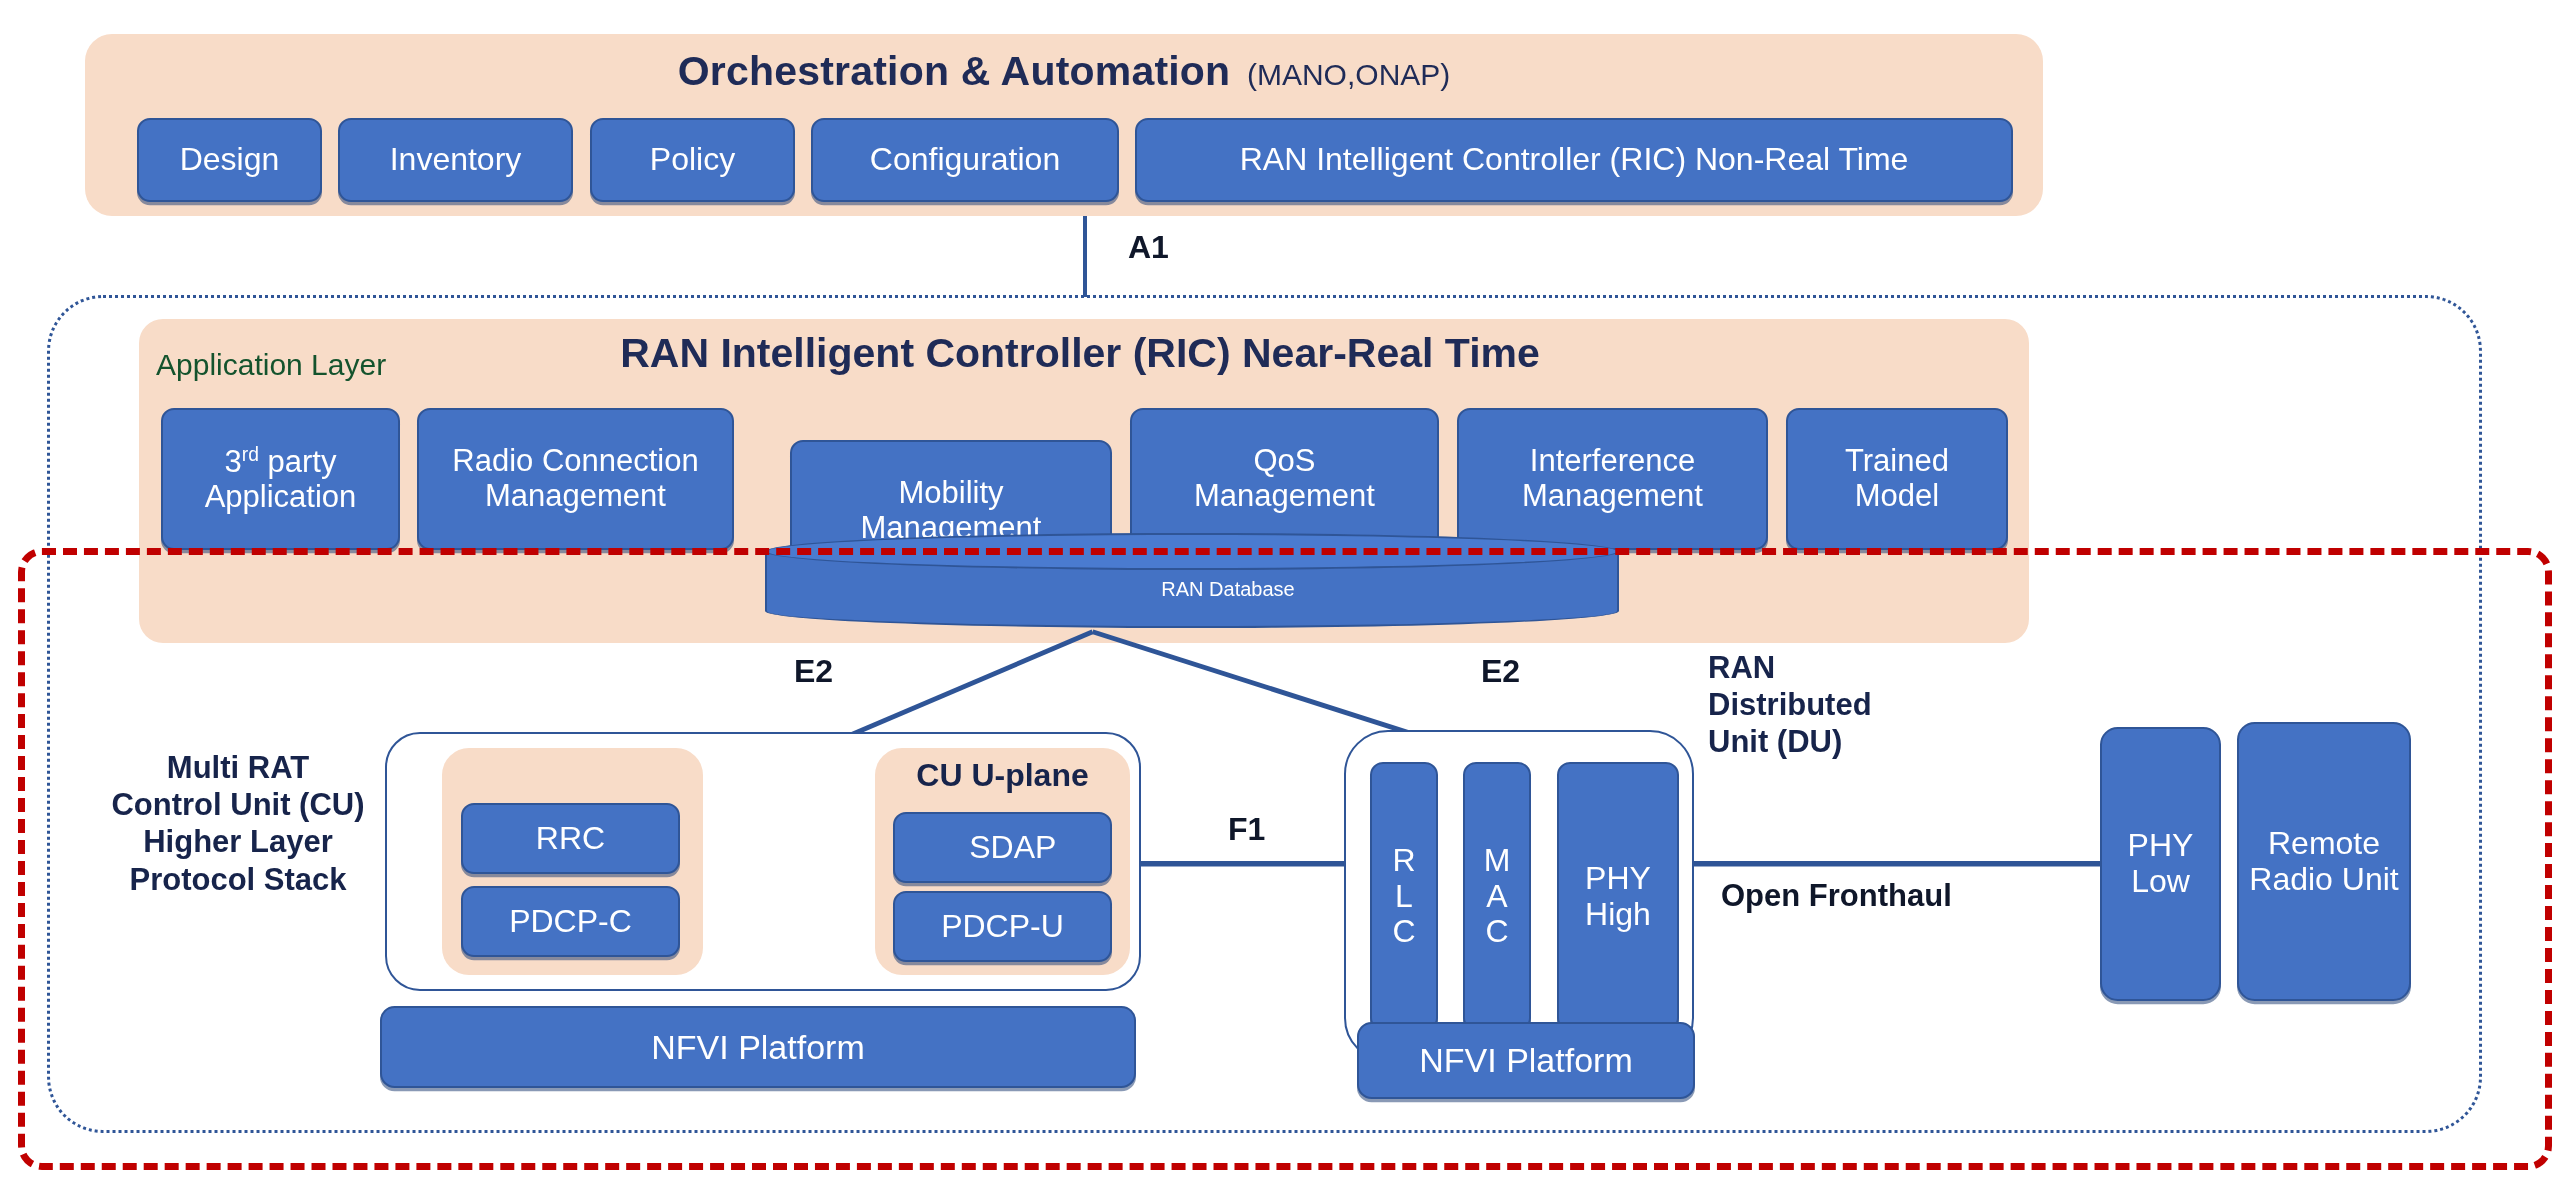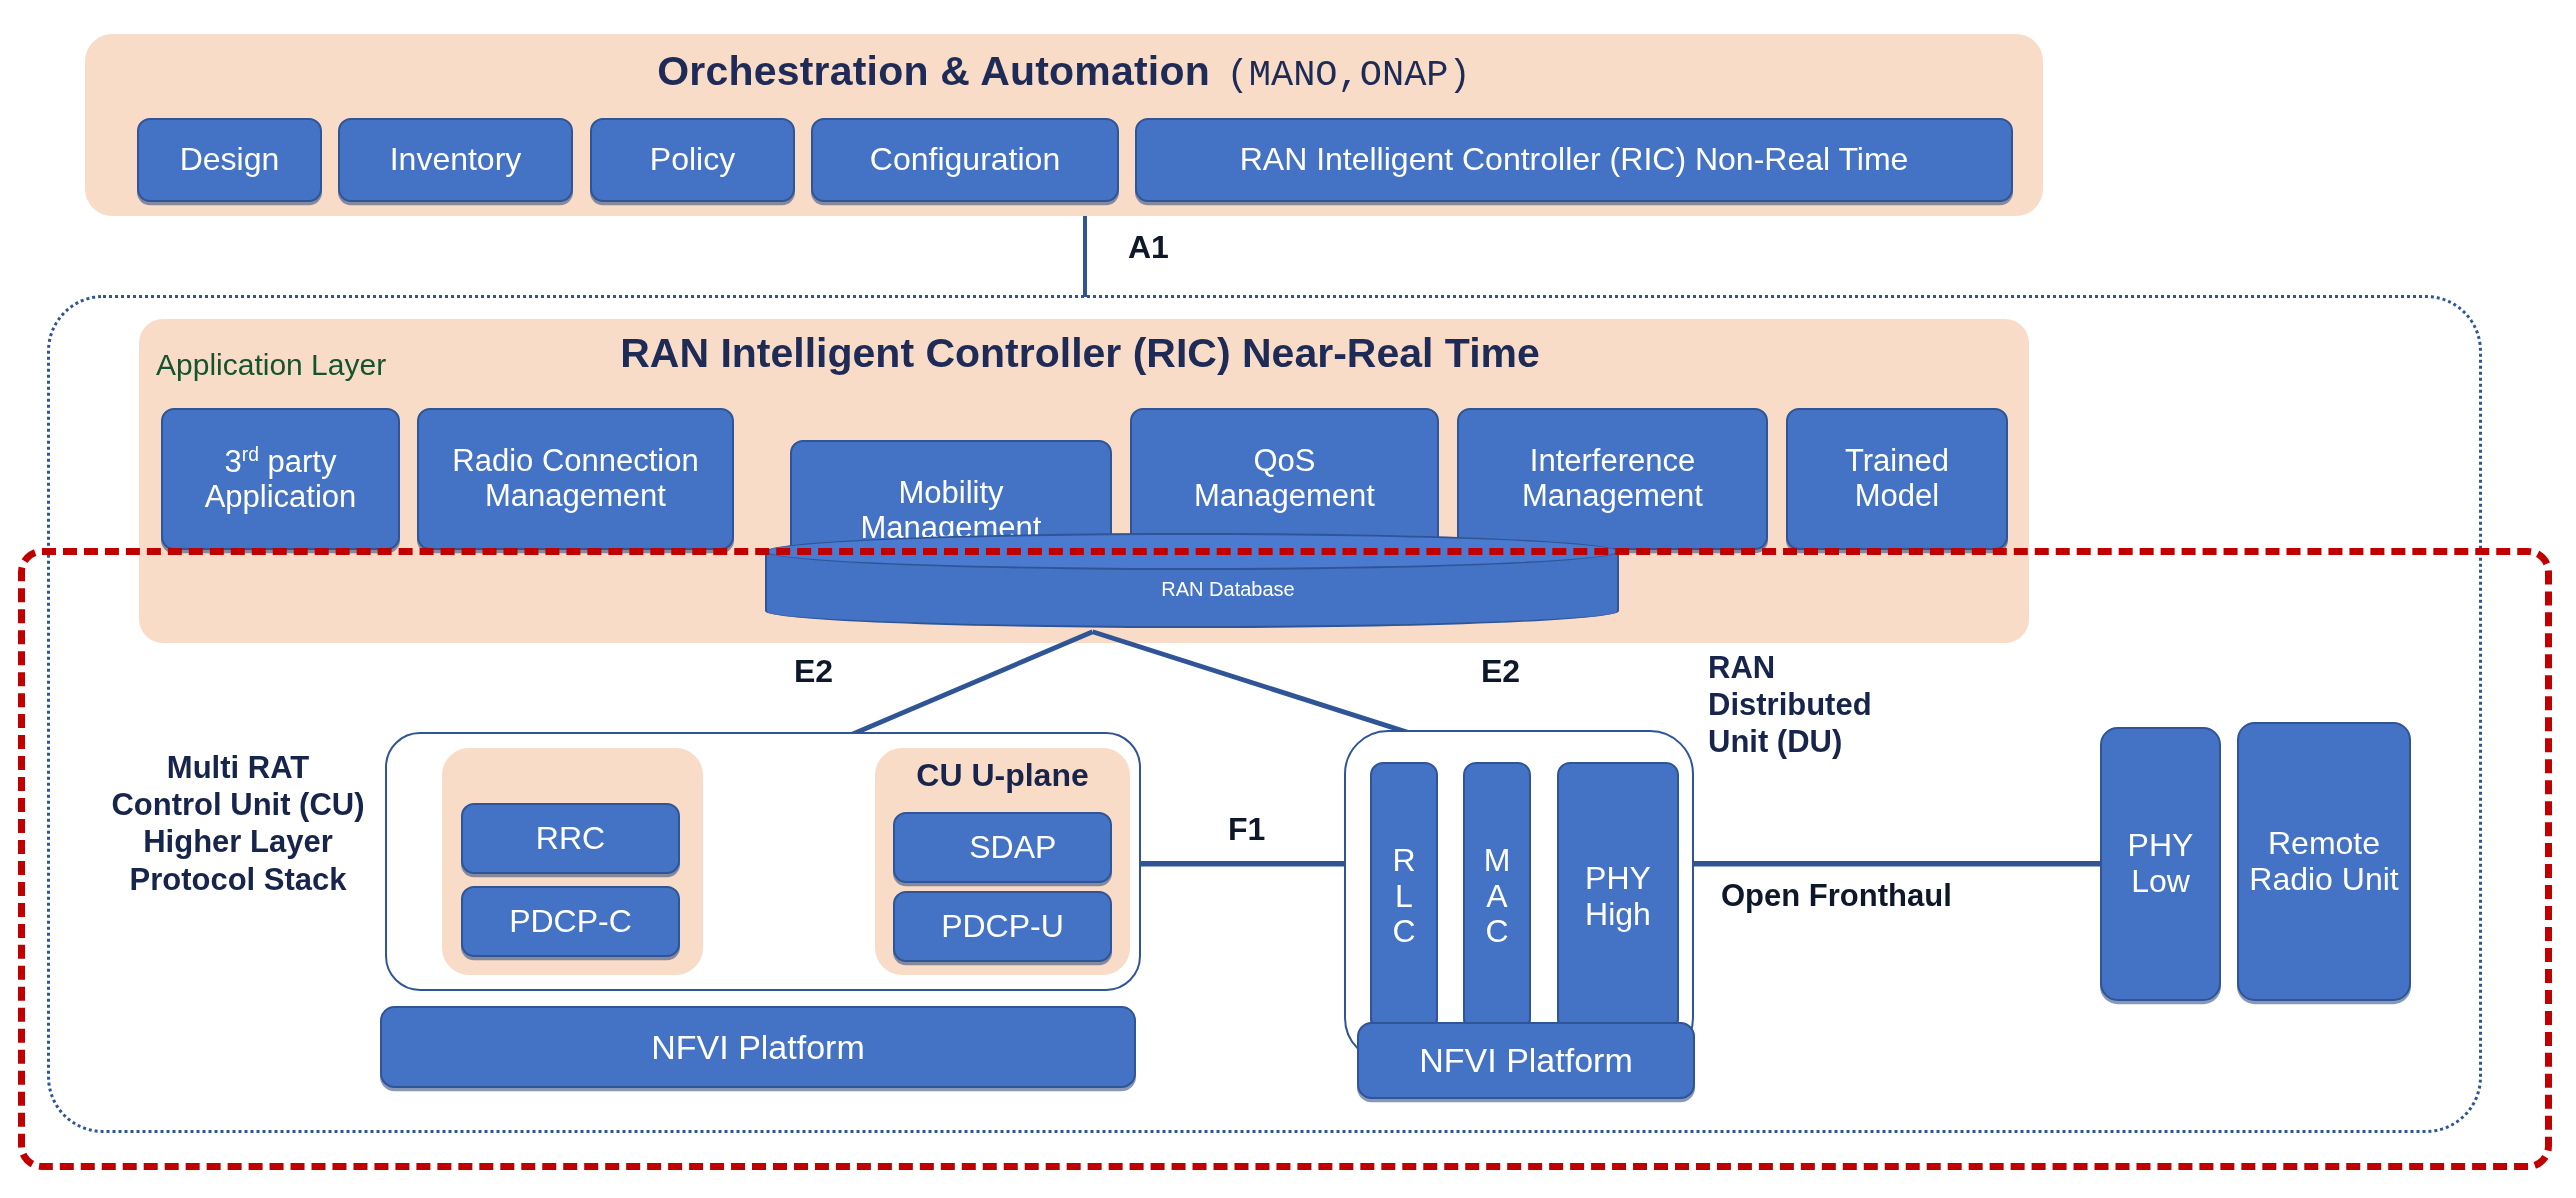--- a/index.html
+++ b/index.html
@@ -67,21 +67,21 @@
 </style>
 </head>
 <body>
 
 <div id="stage">
 
   <div class="abs orange-panel" style="left:85px;top:34px;width:1958px;height:182px;"></div>
 
   <div class="abs" style="left:85px;top:48px;width:1958px;height:45px;text-align:center;">
     <span class="title-big" style="font-size:41px;letter-spacing:0.2px;">Orchestration &amp; Automation</span>
-    <span class="title-sub" style="font-size:37px;margin-left:13px;font-family:Liberation Mono, monospace;">(MANO,ONAP)</span>
+    <span class="title-sub" style="font-size:30px;margin-left:13px;">(MANO,ONAP)</span>
   </div>
 
   <div class="abs chip" style="left:137px;top:118px;width:185px;height:84px;font-size:32px;">
     <span>Design</span>
   </div>
   <div class="abs chip" style="left:338px;top:118px;width:235px;height:84px;font-size:32px;">
     <span>Inventory</span>
   </div>
   <div class="abs chip" style="left:590px;top:118px;width:205px;height:84px;font-size:32px;">
     <span>Policy</span>

